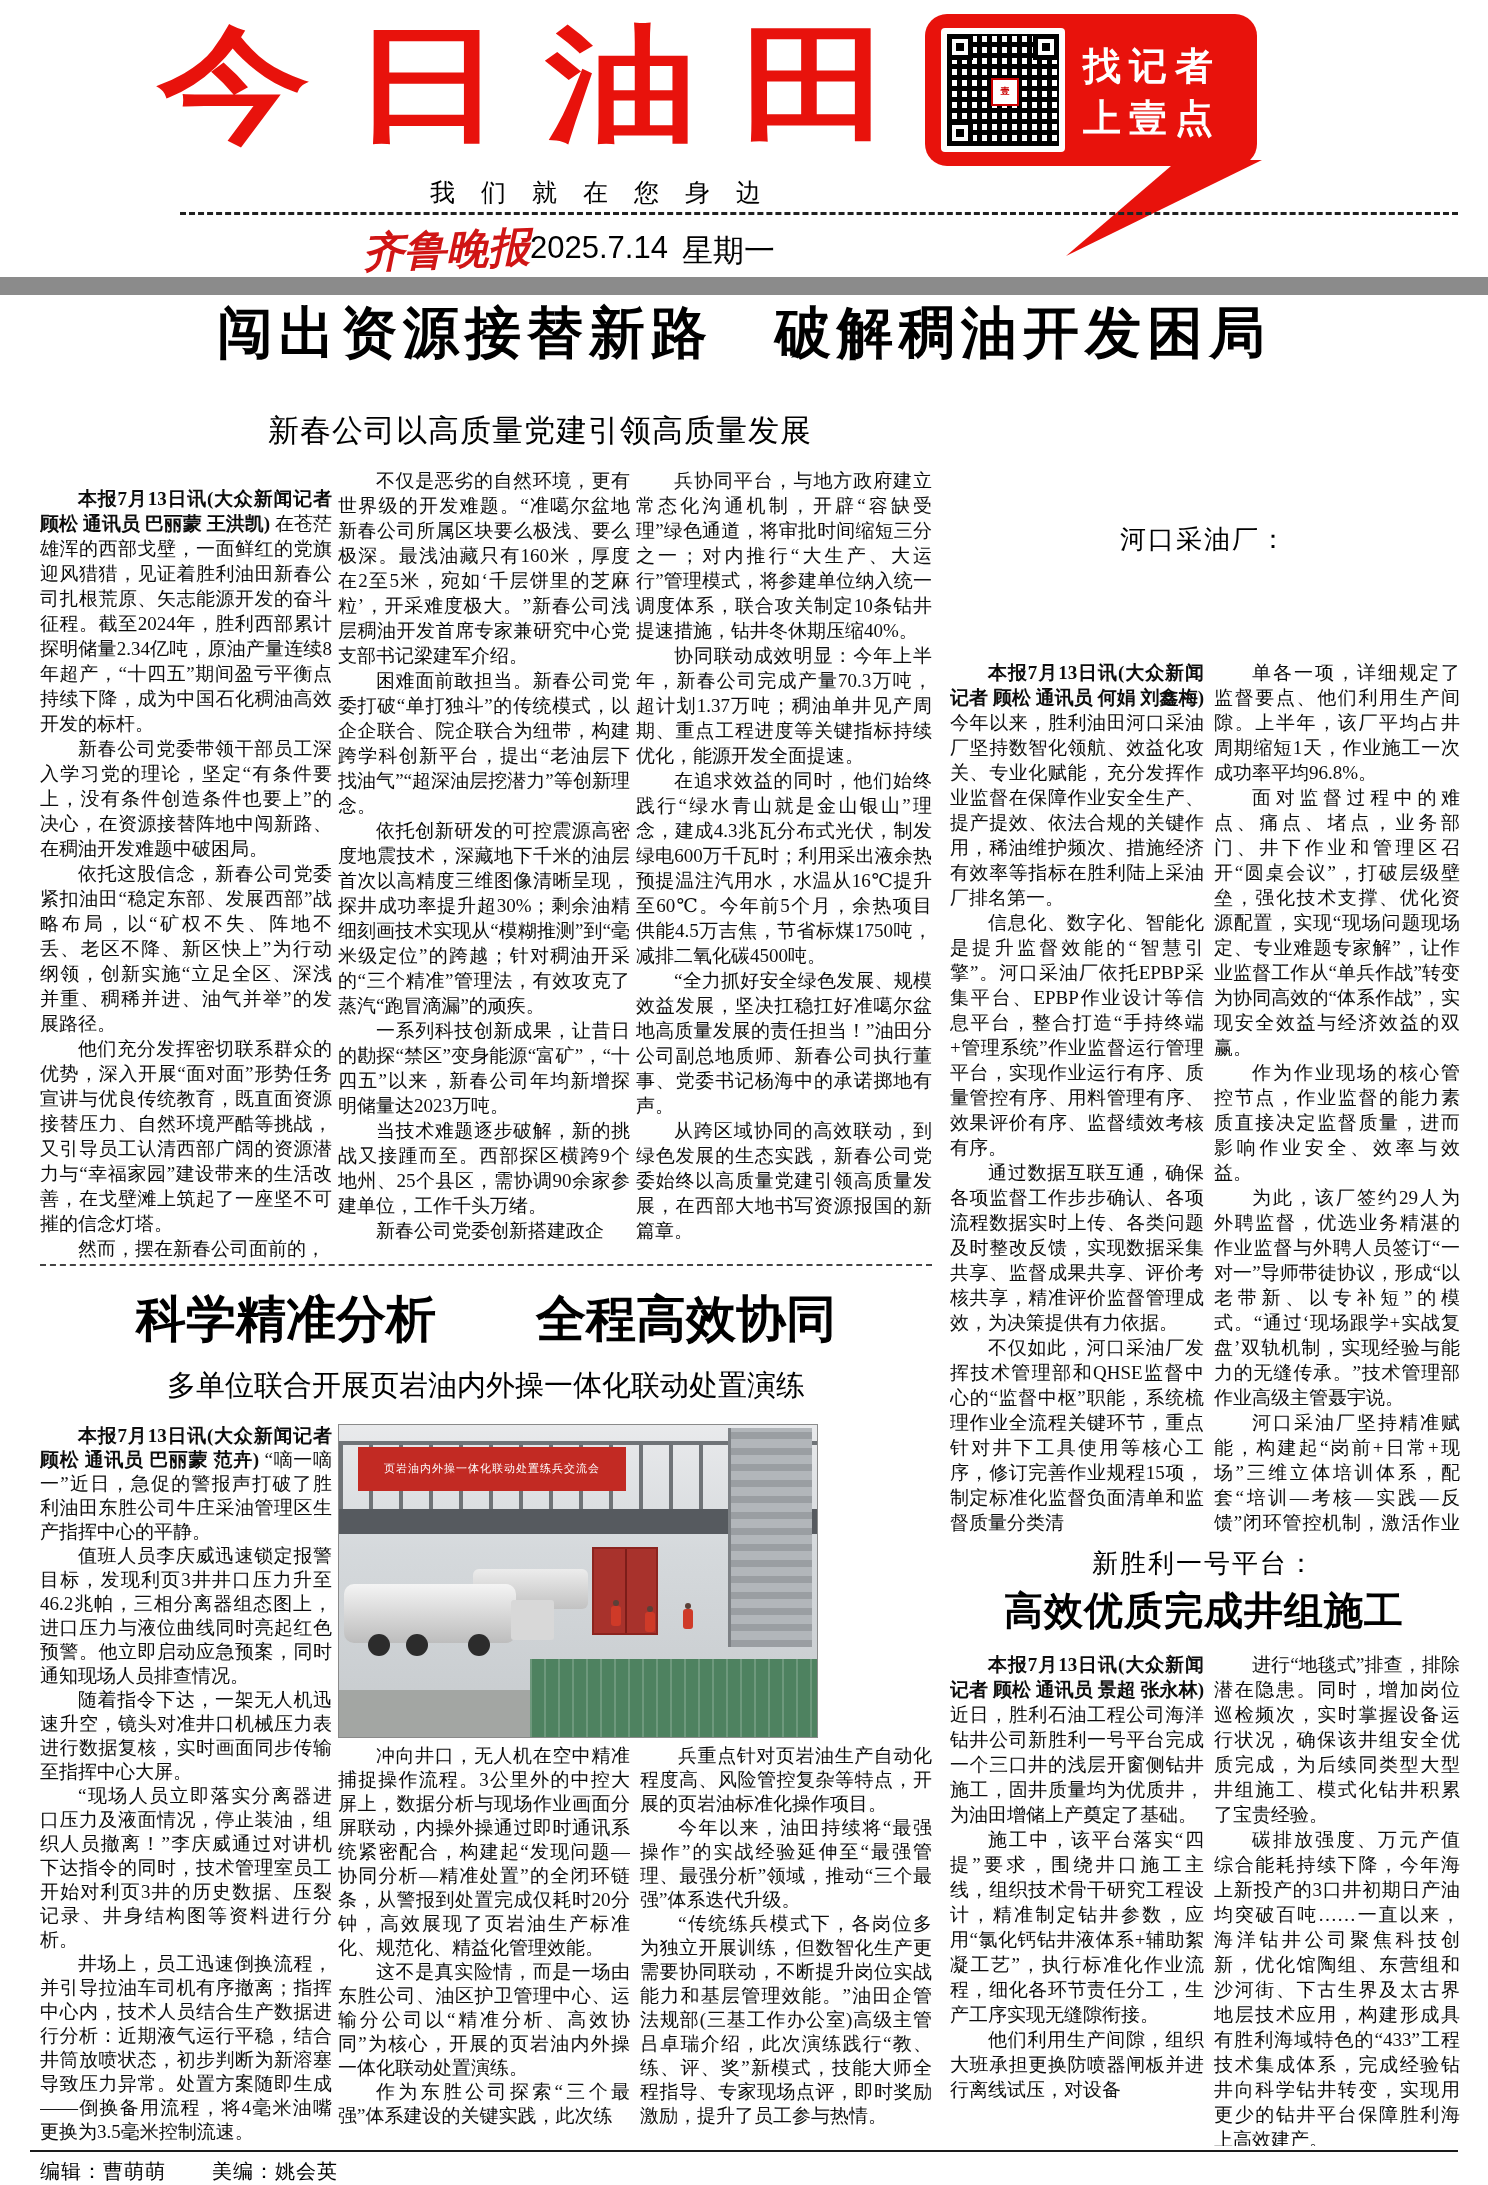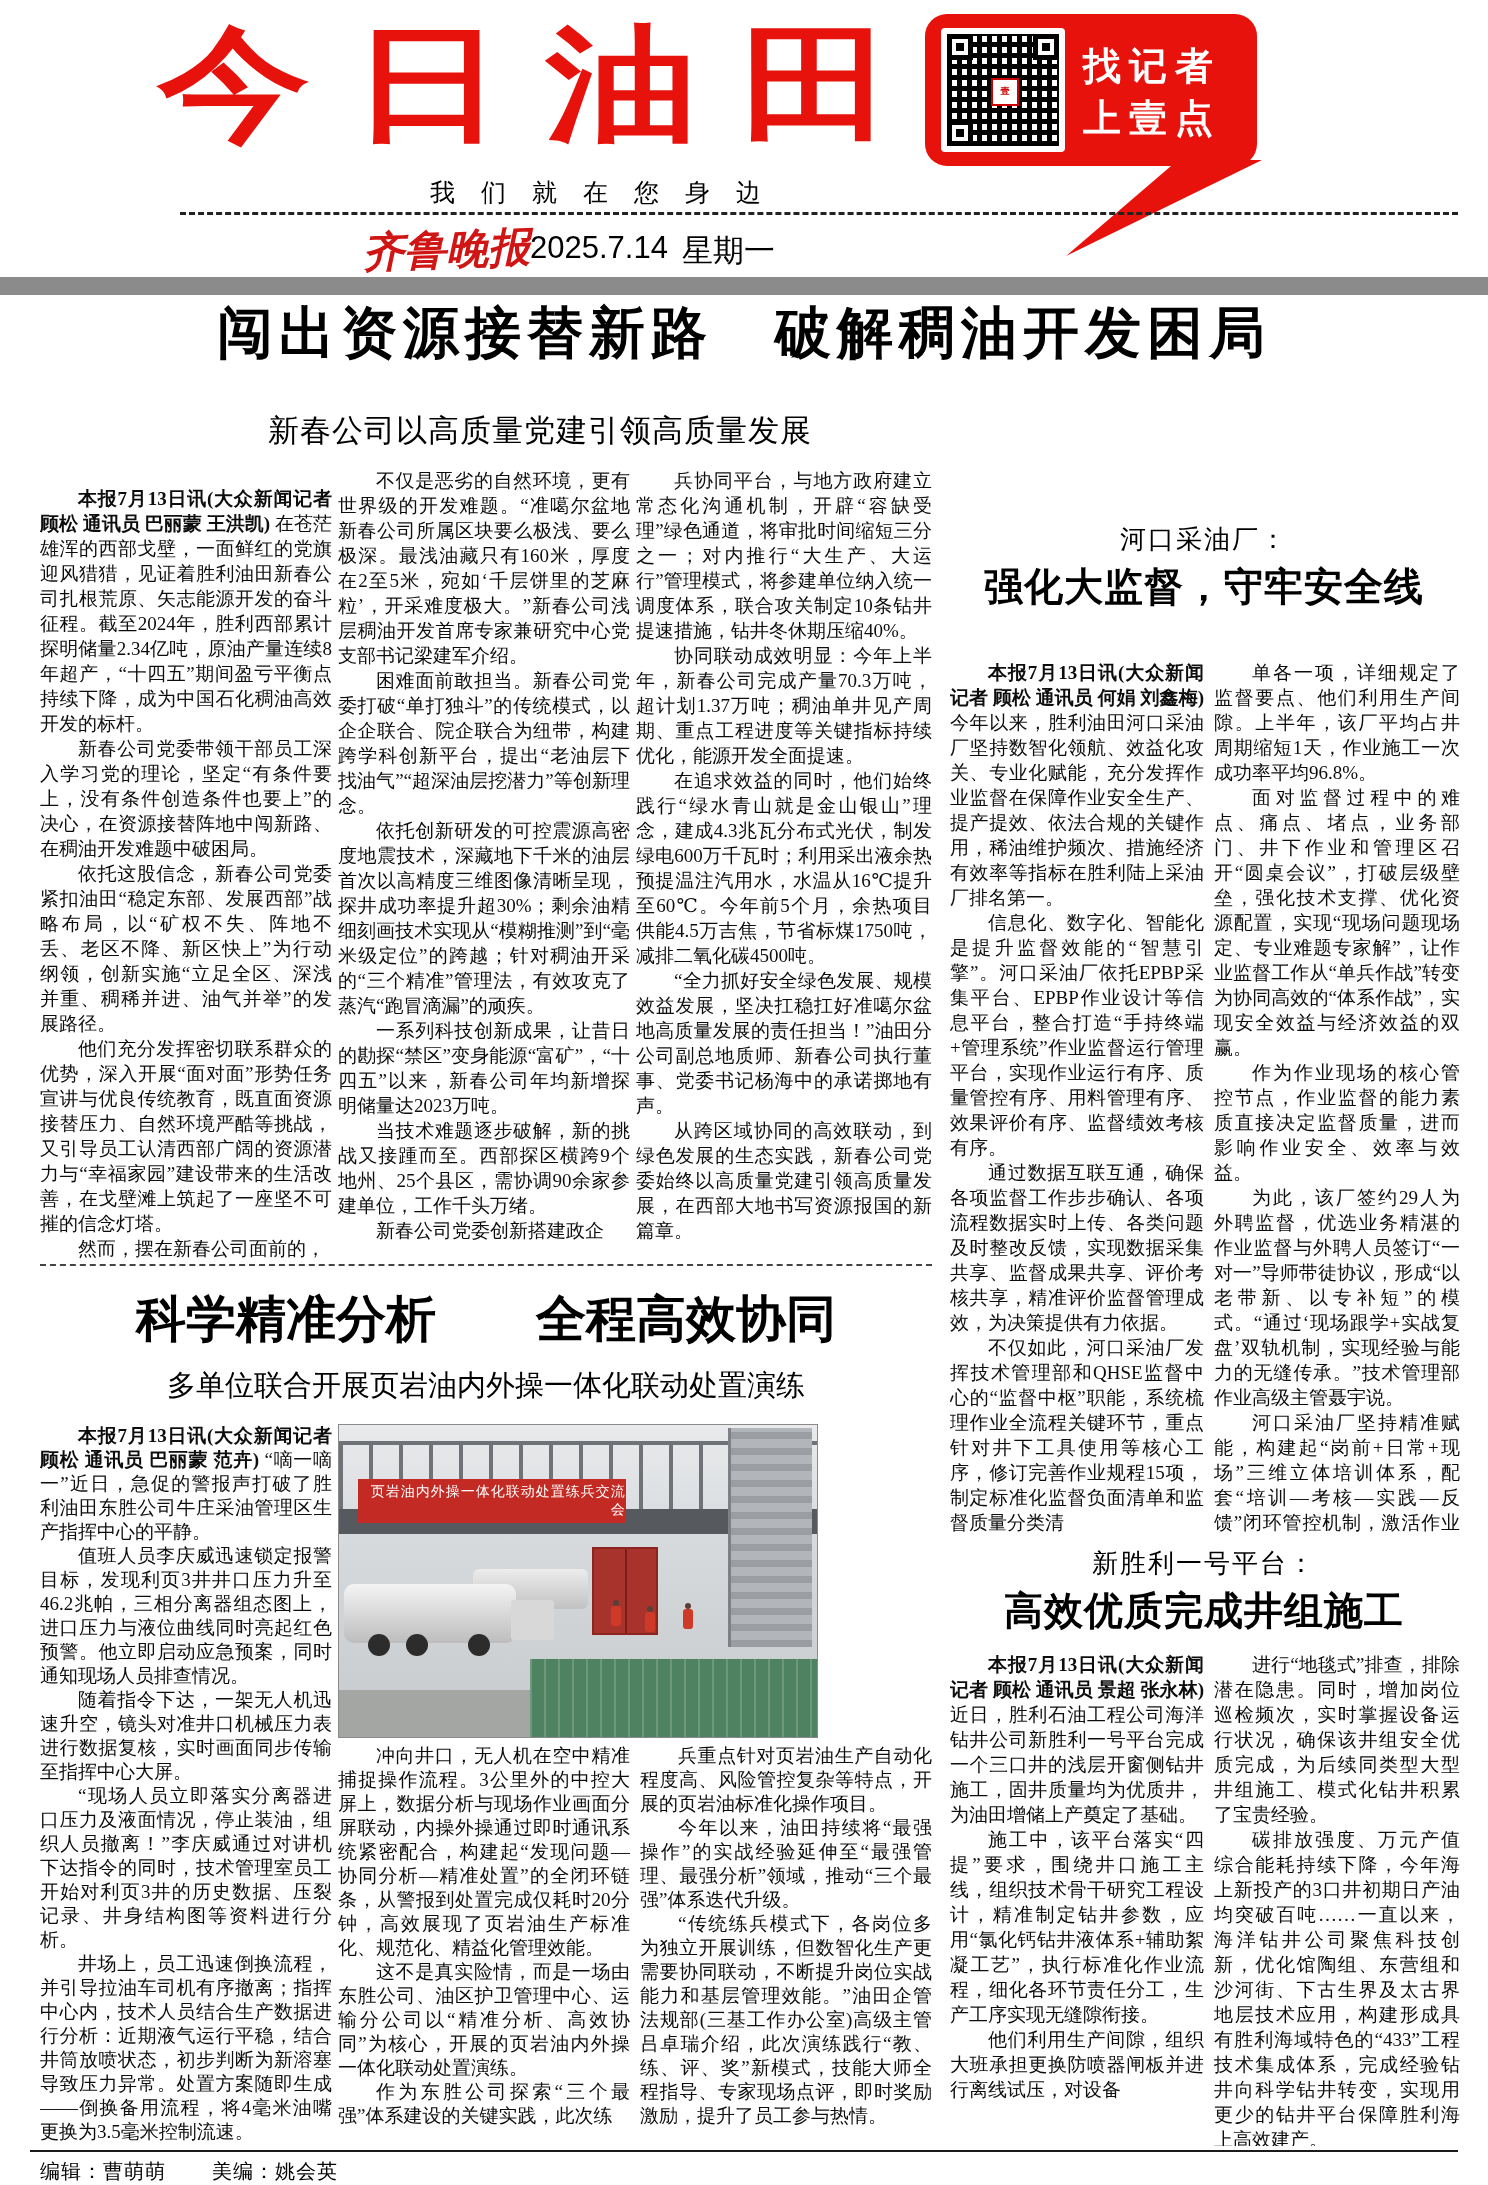--- a/index.html
+++ b/index.html
@@ -52,22 +52,22 @@
   .c-drill1{left:40px; top:1424px;width:292px;height:718px;line-height:24px;}
   .c-drill2{left:338px;top:1744px;width:292px;height:400px;line-height:24px;}
   .c-drill3{left:640px;top:1744px;width:292px;height:400px;line-height:24px;}
   
   .photo{position:absolute;left:338px;top:1424px;width:478px;height:312px;overflow:hidden;border:1px solid #8a8a8a;
         background:linear-gradient(#e9eaec 0%,#d5d9dc 40%,#c6cacd 100%);}
   .ph-rail{position:absolute;left:0;right:0;top:5%;height:22%;border-top:4px solid #6f7377;
         background:repeating-linear-gradient(90deg,#6f7377 0 4px,transparent 4px 30px);}
   .ph-deckbar{position:absolute;left:0;right:0;top:27%;height:8%;background:#565a5f;}
   .ph-banner{position:absolute;left:4%;top:7%;width:56%;height:14%;background:#c22a23;color:#fff;
-        display:flex;align-items:center;justify-content:center;font-size:14px;letter-spacing:1px;text-align:right;
-        font-family:"Liberation Sans",sans-serif;margin-top:32px;}
+        display:flex;align-items:center;justify-content:center;font-size:11px;letter-spacing:1px;text-align:right;
+        font-family:"Liberation Sans",sans-serif;}
   .ph-tower{position:absolute;right:1%;top:1%;width:17%;height:70%;
         background:repeating-linear-gradient(0deg,#9a9ea2 0 7px,#b2b6ba 7px 16px);border-left:3px solid #7d8185;}
   .ph-reddoors{position:absolute;left:53%;top:39%;width:13%;height:27%;background:#a8322c;border:2px solid #8c241f;}
   .ph-reddoors::after{content:"";position:absolute;left:50%;top:0;bottom:0;width:2px;background:#7c1d19;}
   .ph-truck2{position:absolute;left:28%;top:46%;width:24%;height:13%;background:linear-gradient(#ececec,#c2c2c2);border-radius:6px;}
   .ph-truckbody{position:absolute;left:1%;top:51%;width:36%;height:19%;background:linear-gradient(#f4f4f4,#bdbdbd);border-radius:10px;}
   .ph-truckcab{position:absolute;left:36%;top:56%;width:9%;height:13%;background:#d8d8d8;border-radius:3px;}
   .ph-wheel{position:absolute;width:22px;height:22px;border-radius:50%;background:#2c2c2c;bottom:26%;}
   .ph-w1{left:6%}.ph-w2{left:14%}.ph-w3{left:27%}
   .ph-ground{position:absolute;left:0;bottom:0;width:45%;height:15%;background:#a3a6a3;}
@@ -135,21 +135,20 @@
   <div class="bodycol c-lead3">
       <p>兵协同平台，与地方政府建立常态化沟通机制，开辟“容缺受理”绿色通道，将审批时间缩短三分之一；对内推行“大生产、大运行”管理模式，将参建单位纳入统一调度体系，联合攻关制定10条钻井提速措施，钻井冬休期压缩40%。</p>
       <p>协同联动成效明显：今年上半年，新春公司完成产量70.3万吨，超计划1.37万吨；稠油单井见产周期、重点工程进度等关键指标持续优化，能源开发全面提速。</p>
       <p>在追求效益的同时，他们始终践行“绿水青山就是金山银山”理念，建成4.3兆瓦分布式光伏，制发绿电600万千瓦时；利用采出液余热预提温注汽用水，水温从16℃提升至60℃。今年前5个月，余热项目供能4.5万吉焦，节省标煤1750吨，减排二氧化碳4500吨。</p>
       <p>“全力抓好安全绿色发展、规模效益发展，坚决扛稳扛好准噶尔盆地高质量发展的责任担当！”油田分公司副总地质师、新春公司执行董事、党委书记杨海中的承诺掷地有声。</p>
       <p>从跨区域协同的高效联动，到绿色发展的生态实践，新春公司党委始终以高质量党建引领高质量发展，在西部大地书写资源报国的新篇章。</p>
     </div>
   <div class="lead-divider"></div>
 
   <div class="kicker k-hekou">河口采油厂：</div>
-  <h2 class="side-headline h-hekou" style="margin:0">强化大监督，守牢安全线</h2>
   <div class="bodycol c-hekou1">
       <p><b>本报7月13日讯(大众新闻记者 顾松 通讯员 何娟 刘鑫梅)</b> 今年以来，胜利油田河口采油厂坚持数智化领航、效益化攻关、专业化赋能，充分发挥作业监督在保障作业安全生产、提产提效、依法合规的关键作用，稀油维护频次、措施经济有效率等指标在胜利陆上采油厂排名第一。</p>
       <p>信息化、数字化、智能化是提升监督效能的“智慧引擎”。河口采油厂依托EPBP采集平台、EPBP作业设计等信息平台，整合打造“手持终端+管理系统”作业监督运行管理平台，实现作业运行有序、质量管控有序、用料管理有序、效果评价有序、监督绩效考核有序。</p>
       <p>通过数据互联互通，确保各项监督工作步步确认、各项流程数据实时上传、各类问题及时整改反馈，实现数据采集共享、监督成果共享、评价考核共享，精准评价监督管理成效，为决策提供有力依据。</p>
       <p>不仅如此，河口采油厂发挥技术管理部和QHSE监督中心的“监督中枢”职能，系统梳理作业全流程关键环节，重点针对井下工具使用等核心工序，修订完善作业规程15项，制定标准化监督负面清单和监督质量分类清</p>
     </div>
   <div class="bodycol c-hekou2">
       <p>单各一项，详细规定了监督要点、他们利用生产间隙。上半年，该厂平均占井周期缩短1天，作业施工一次成功率平均96.8%。</p>
       <p>面对监督过程中的难点、痛点、堵点，业务部门、井下作业和管理区召开“圆桌会议”，打破层级壁垒，强化技术支撑、优化资源配置，实现“现场问题现场定、专业难题专家解”，让作业监督工作从“单兵作战”转变为协同高效的“体系作战”，实现安全效益与经济效益的双赢。</p>
       <p>作为作业现场的核心管控节点，作业监督的能力素质直接决定监督质量，进而影响作业安全、效率与效益。</p>

